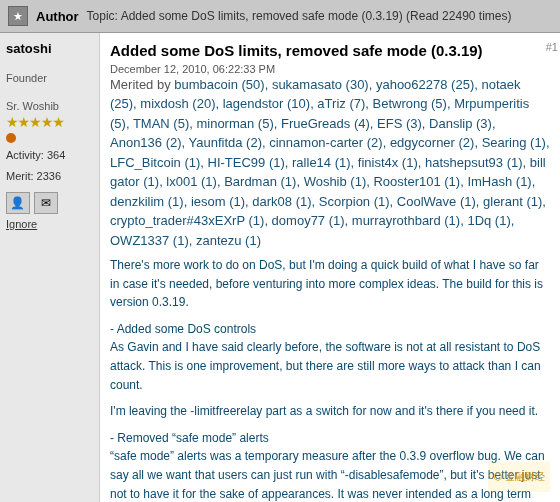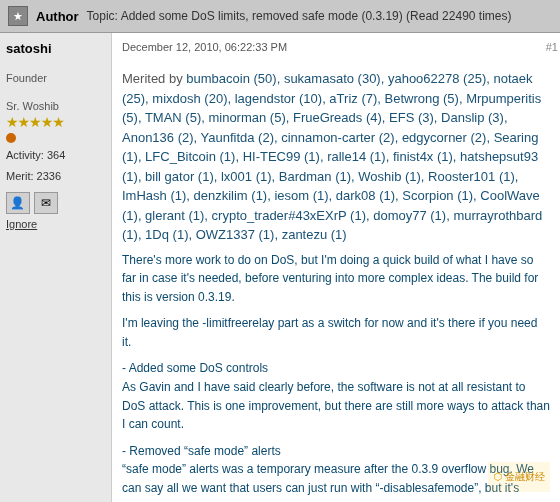--- a/index.html
+++ b/index.html
@@ -46,21 +46,21 @@
     }
 
     
     .main-layout {
       display: flex;
       height: calc(502px - 33px);
     }
 
     
     .sidebar {
-      width: 112px;
+      width: 100px;
       background: #e8e8e8;
       border-right: 1px solid #ccc;
       padding: 8px 6px;
       flex-shrink: 0;
     }
     .sidebar-username {
       font-weight: bold;
       font-size: 13px;
       color: #000;
     }
@@ -123,21 +123,21 @@
     .post-title {
       font-size: 15px;
       font-weight: bold;
       color: #000;
       margin-bottom: 2px;
       line-height: 1.3;
     }
     .post-date {
       font-size: 11px;
       color: #555;
-      margin-bottom: 16px;
+      margin-bottom: 0;
     }
     .merited-line {
       font-size: 13px;
       color: #555;
       margin-bottom: 6px;
       line-height: 1.5;
     }
     .post-body {
       font-size: 12px;
       line-height: 1.55;
@@ -193,29 +193,30 @@
     </div>
     <div class="sidebar-actions">
       <div class="sidebar-action-btn">👤</div>
       <div class="sidebar-action-btn">✉</div>
     </div>
     <div class="sidebar-ignore">Ignore</div>
   </div>
 
   <div class="content">
     <div class="post-number">#1</div>
+    <div class="post-title">Added some DoS limits, removed safe mode (0.3.19)</div>
     <div class="post-date">December 12, 2010, 06:22:33 PM</div>
     <div class="merited-line">
       <span>Merited by</span>
       <span style="color:#1a5276;cursor:pointer;">bumbacoin (50), sukamasato (30), yahoo62278 (25), notaek (25), mixdosh (20), lagendstor (10), aTriz (7), Betwrong (5), Mrpumperitis (5), TMAN (5), minorman (5), FrueGreads (4), EFS (3), Danslip (3), Anon136 (2), Yaunfitda (2), cinnamon-carter (2), edgycorner (2), Searing (1), LFC_Bitcoin (1), HI-TEC99 (1), ralle14 (1), finist4x (1), hatshepsut93 (1), bill gator (1), lx001 (1), Bardman (1), Woshib (1), Rooster101 (1), ImHash (1), denzkilim (1), iesom (1), dark08 (1), Scorpion (1), CoolWave (1), glerant (1), crypto_trader#43xEXrP (1), domoy77 (1), murrayrothbard (1), 1Dq (1), OWZ1337 (1), zantezu (1)</span>
     </div>
     <div class="post-body">
       <p>There's more work to do on DoS, but I'm doing a quick build of what I have so far in case it's needed, before venturing into more complex ideas.  The build for this is version 0.3.19.</p>
+      <p>- Added some DoS controls<br>As Gavin and I have said clearly before, the software is not at all resistant to DoS attack.  This is one improvement, but there are still more ways to attack than I can count.</p>
       <p>I'm leaving the -limitfreerelay part as a switch for now and it's there if you need it.</p>
-      <p>- Added some DoS controls<br>As Gavin and I have said clearly before, the software is not at all resistant to DoS attack.  This is one improvement, but there are still more ways to attack than I can count.</p>
       <p>- Removed “safe mode” alerts<br>“safe mode” alerts was a temporary measure after the 0.3.9 overflow bug.  We can say all we want that users can just run with “-disablesafemode”, but it's better just not to have it for the sake of appearances.  It was never intended as a long term feature.  Safe mode can still be triggered by seeing a longer (greater total PoW) invalid block chain.</p>
 
     </div>
   </div>
 
 </div>
 
 <div class="watermark">
   <span style="color:#e8a000;">⬡</span>
   <span>金融财经</span>

